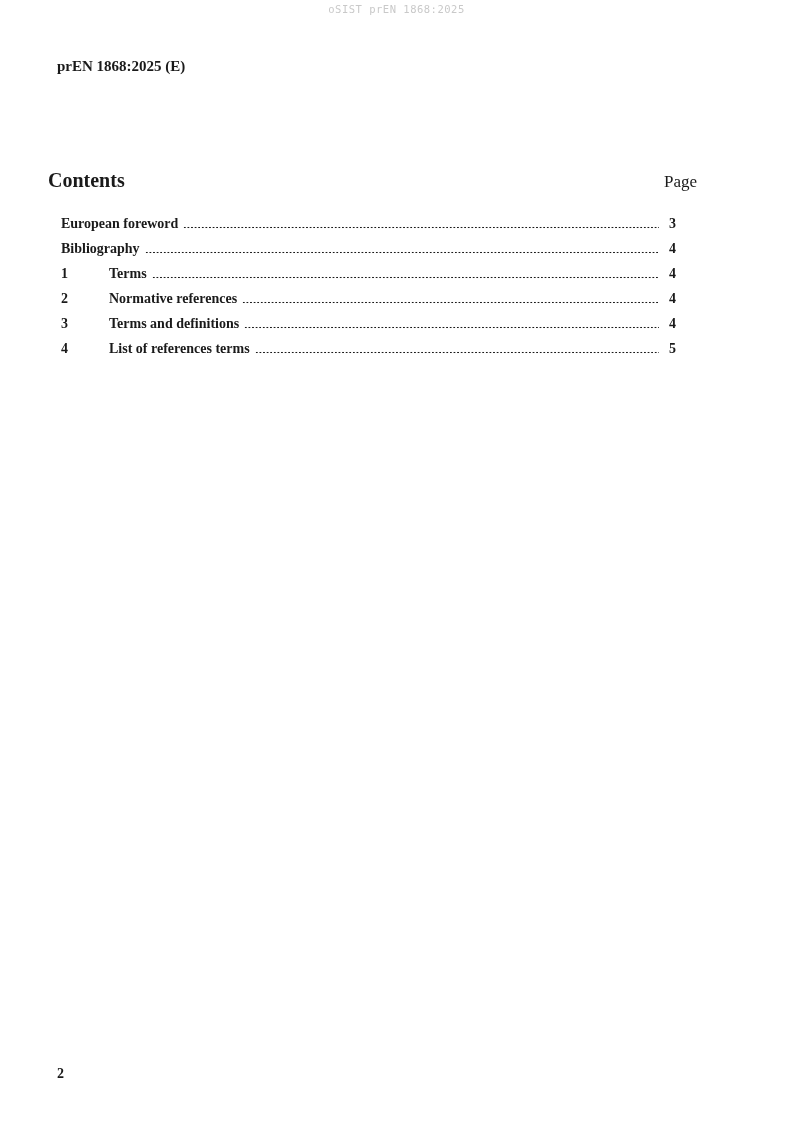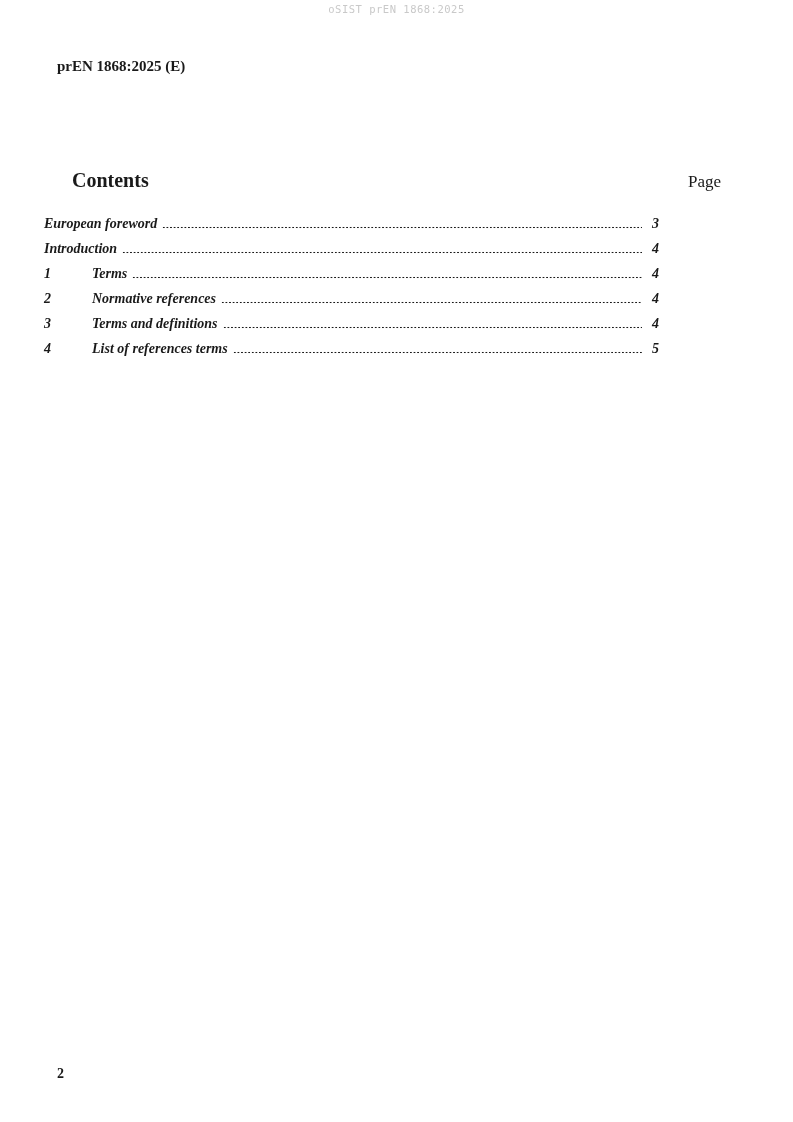--- a/index.html
+++ b/index.html
@@ -31,41 +31,40 @@
   .doc-id {
     position: absolute;
     top: 58px;
     left: 57px;
     font-size: 15px;
     font-weight: bold;
   }
   .contents-header {
     position: absolute;
     top: 169px;
-    left: 72px;
+    left: 48px;
     width: 649px;
     display: flex;
     justify-content: space-between;
     align-items: baseline;
     gap: 25px;
   }
   .contents-title {
     font-size: 20px;
     font-weight: bold;
   }
   .page-label {
     font-size: 17px;
     font-weight: normal;
   }
   .toc {
     position: absolute;
     top: 216px;
-    left: 44px;
+    left: 61px;
     width: 615px;
-    font-style: italic;
   }
   .toc-row {
     display: flex;
     align-items: baseline;
     font-size: 14px;
     font-weight: bold;
     line-height: 15px;
     margin-bottom: 10px;
   }
   .toc-num {
@@ -115,21 +114,21 @@
 
   <div class="toc">
       <div class="toc-row no-num">
 
       <span class="toc-title">European foreword</span>
       <span class="toc-leader"></span>
       <span class="toc-page">3</span>
     </div>
       <div class="toc-row no-num">
 
-      <span class="toc-title">Introduction</span>
+      <span class="toc-title">Bibliography</span>
       <span class="toc-leader"></span>
       <span class="toc-page">4</span>
     </div>
       <div class="toc-row">
       <span class="toc-num">1</span>
       <span class="toc-title">Terms</span>
       <span class="toc-leader"></span>
       <span class="toc-page">4</span>
     </div>
       <div class="toc-row">

